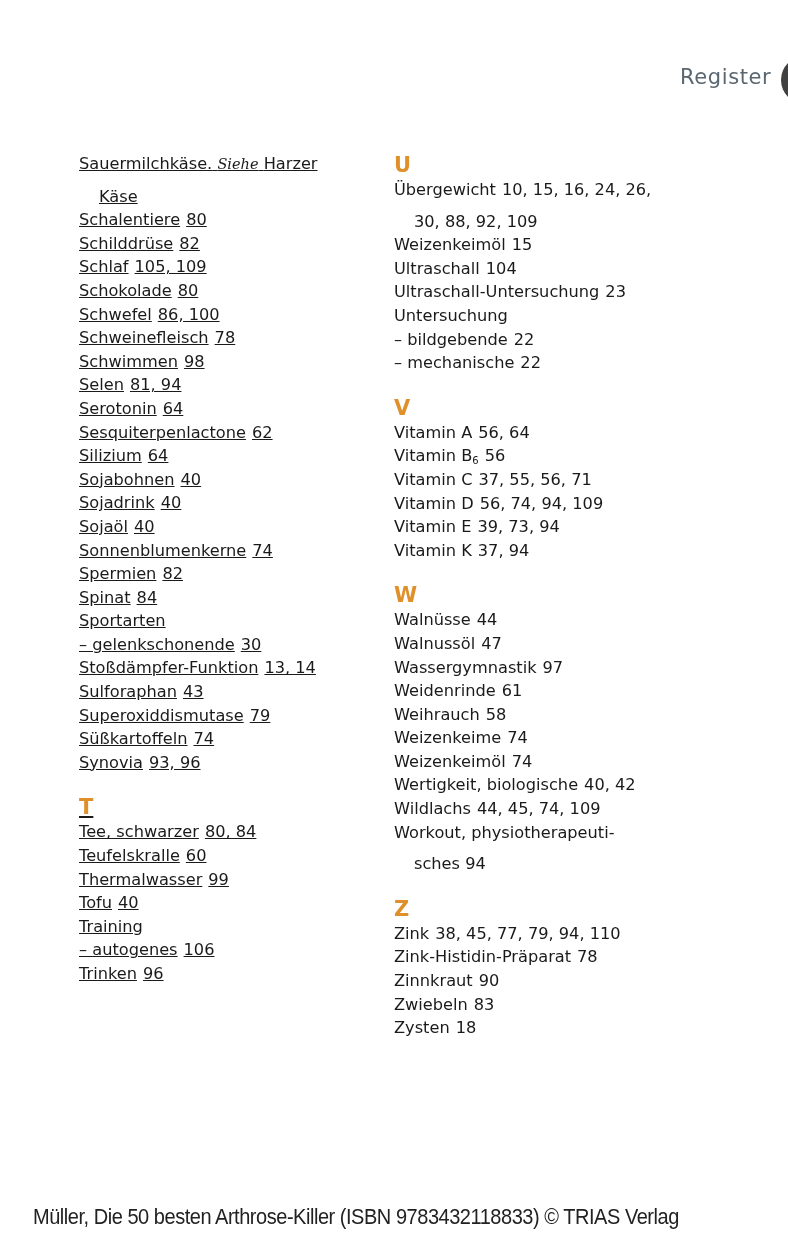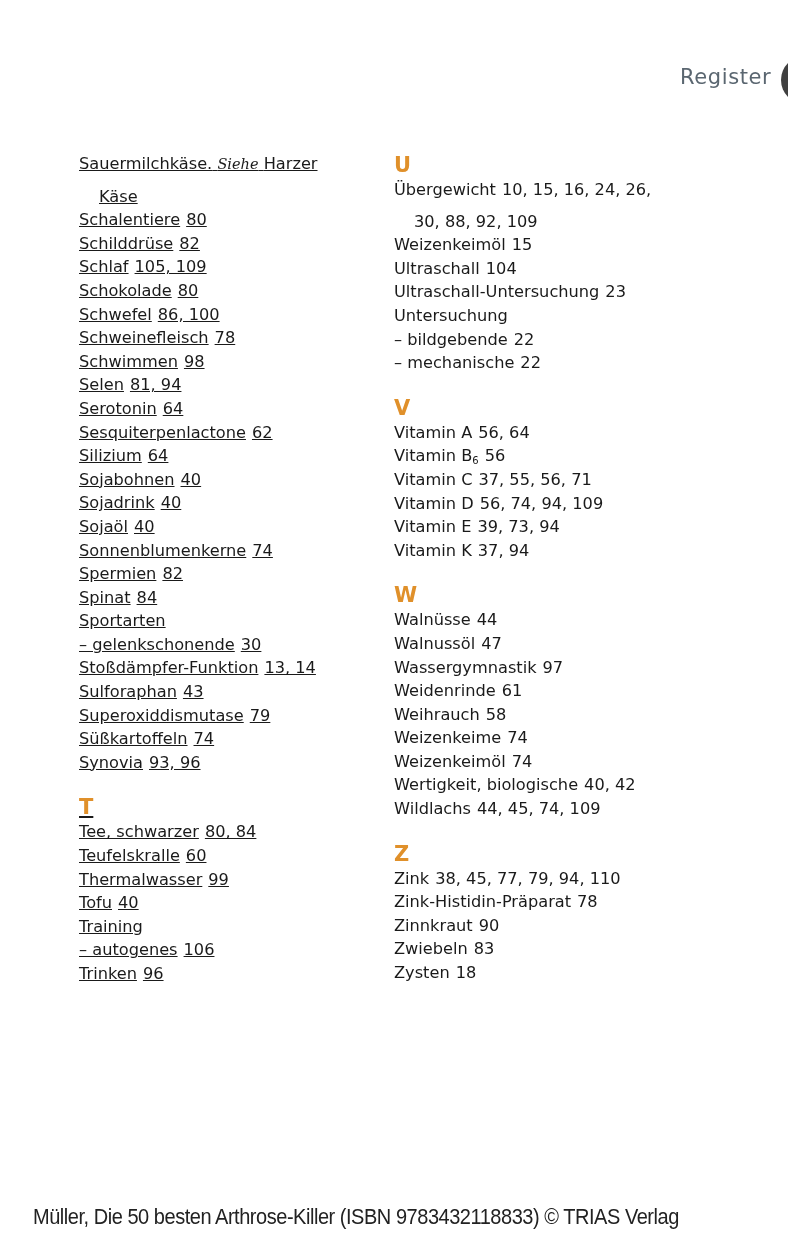--- a/index.html
+++ b/index.html
@@ -119,20 +119,24 @@
   <div class="section-letter">W</div>
   <div class="entry"><span>Walnüsse</span><span class="pages">44</span></div>
   <div class="entry"><span>Walnussöl</span><span class="pages">47</span></div>
   <div class="entry"><span>Wassergymnastik</span><span class="pages">97</span></div>
   <div class="entry"><span>Weidenrinde</span><span class="pages">61</span></div>
   <div class="entry"><span>Weihrauch</span><span class="pages">58</span></div>
   <div class="entry"><span>Weizenkeime</span><span class="pages">74</span></div>
   <div class="entry"><span>Weizenkeimöl</span><span class="pages">74</span></div>
   <div class="entry"><span>Wertigkeit, biologische</span><span class="pages">40, 42</span></div>
   <div class="entry"><span>Wildlachs</span><span class="pages">44, 45, 74, 109</span></div>
+  <div class="entry">
+    <span>Workout, physiotherapeuti-</span>
+    <span class="cont">sches 94</span>
+  </div>
 
   <div class="section-gap"></div>
   <div class="section-letter">Z</div>
   <div class="entry"><span>Zink</span><span class="pages">38, 45, 77, 79, 94, 110</span></div>
   <div class="entry"><span>Zink-Histidin-Präparat</span><span class="pages">78</span></div>
   <div class="entry"><span>Zinnkraut</span><span class="pages">90</span></div>
   <div class="entry"><span>Zwiebeln</span><span class="pages">83</span></div>
   <div class="entry"><span>Zysten</span><span class="pages">18</span></div>
 </div>
 

